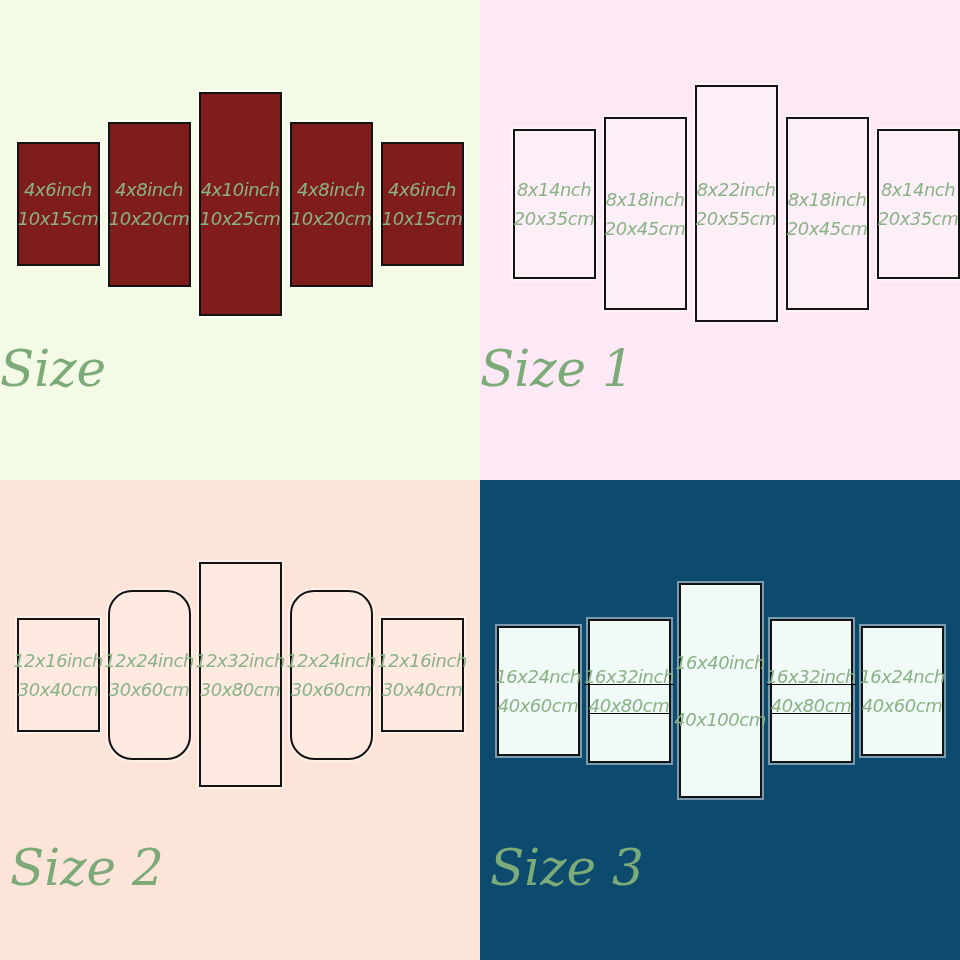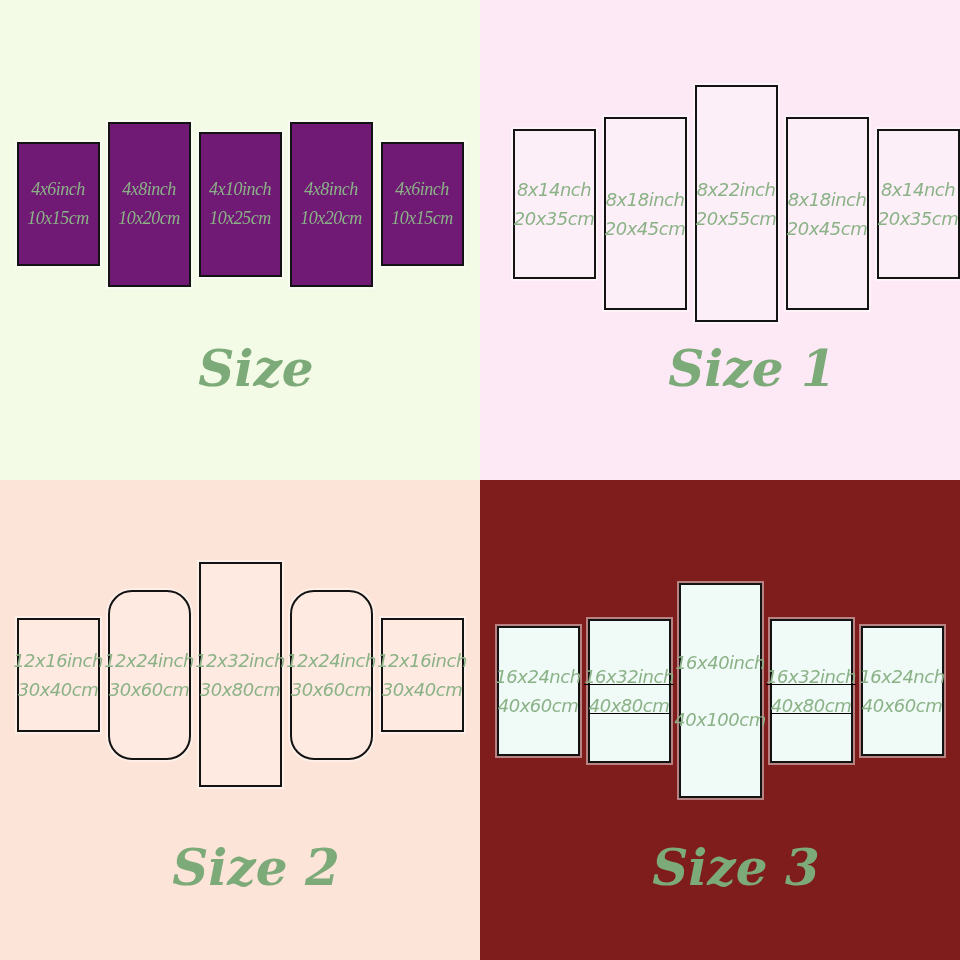--- a/index.html
+++ b/index.html
@@ -13,21 +13,21 @@
     display: grid;
     grid-template-columns: 480px 480px;
     grid-template-rows: 480px 480px;
   }
   .quad { position: relative; width: 480px; height: 480px; }
 
   
   .q0 { background: #f3fae5; }
   .q1 { background: #fce9f5; padding-left: 32px; }
   .q2 { background: #fde4d8; }
-  .q3 { background: #7f1d1d; }
+  .q3 { background: #0c4a6e; }
 
   
   .panels {
     position: absolute; left: 0; width: 100%;
     display: flex; justify-content: center; align-items: center;
     gap: 8px;
   }
   .q0 .panels { top: 101px; height: 206px; }
   .q1 .panels { top:  85px; height: 237px; }
   .q2 .panels { top:  82px; height: 225px; }
@@ -35,52 +35,51 @@
 
   .panel {
     box-sizing: border-box;
     width: 83px;
     border: 2px solid #131313;
     box-shadow: 0 0 0 2px rgba(255,255,255,0.45);
     display: flex; flex-direction: column;
     justify-content: center; align-items: center;
     flex: 0 0 auto;
   }
-  .q0 .panel { background: #701a75; font-family: Liberation Serif, serif; }
+  .q0 .panel { background: #7f1d1d; }
   .q1 .panel { background: #fdeff8; }
   .q2 .panel { background: #feeae0; }
   .q3 .panel { background: #f0faf7; }
 
   
-  .q0 .ph1 { height: 124px; } .q0 .ph2 { height: 165px; } .q0 .ph3 { height: 145px; }
+  .q0 .ph1 { height: 124px; } .q0 .ph2 { height: 165px; } .q0 .ph3 { height: 224px; }
   .q1 .ph1 { height: 150px; } .q1 .ph2 { height: 193px; margin-top: 20px; } .q1 .ph3 { height: 237px; }
   .q2 .ph1 { height: 114px; } .q2 .ph2 { height: 170px; border-radius: 24px; } .q2 .ph3 { height: 225px; }
   .q3 .ph1 { height: 130px; } .q3 .ph2 { height: 144px; text-decoration: underline; } .q3 .ph3 { height: 215px; gap: 28px; }
 
   .panel span {
     font-style: italic;
     font-size: 18px;
     line-height: 29px;
     letter-spacing: -0.5px;
     color: #8bb287;
     white-space: nowrap;
     text-align: center;
   }
 
   .title {
-    position: absolute; left: 16px; width: 100%;
-    text-align: center;
+    position: absolute; left: 0; width: 100%;
     font-family: "DejaVu Serif", serif;
-    font-style: italic; font-weight: bold;
+    font-style: italic; font-weight: normal;
     font-size: 50px;
     color: #7caa78;
     height: 70px; line-height: 70px;
   }
   .q0 .title, .q1 .title { top: 334px; }
-  .q2 .title, .q3 .title { top: 353px; }
+  .q2 .title, .q3 .title { top: 353px; padding-left: 10px; }
 </style>
 </head>
 <body>
 
 <div class="page">
 
   <section class="quad q0">
     <div class="panels">
       <div class="panel ph1">
         <span>4x6inch</span>

